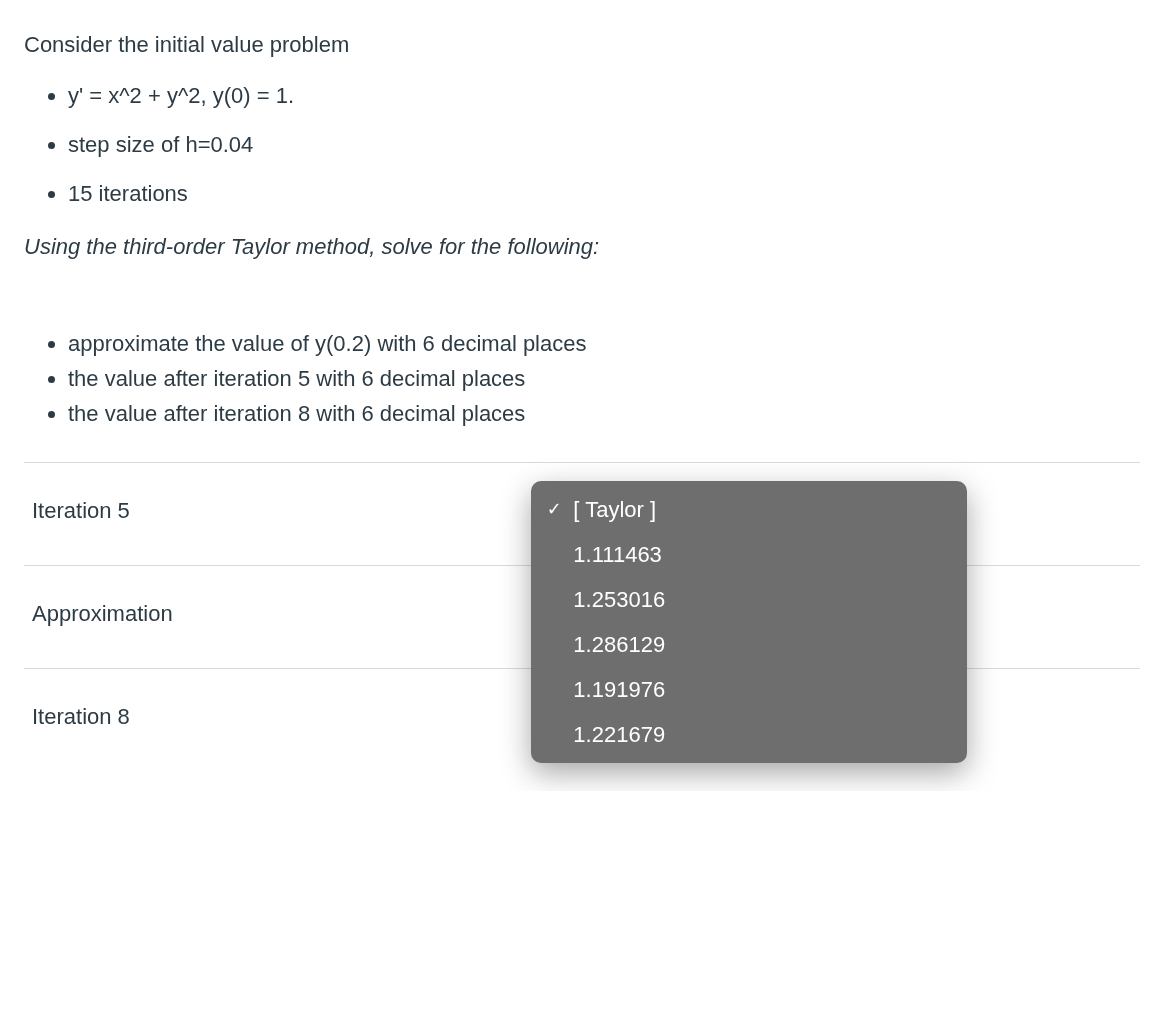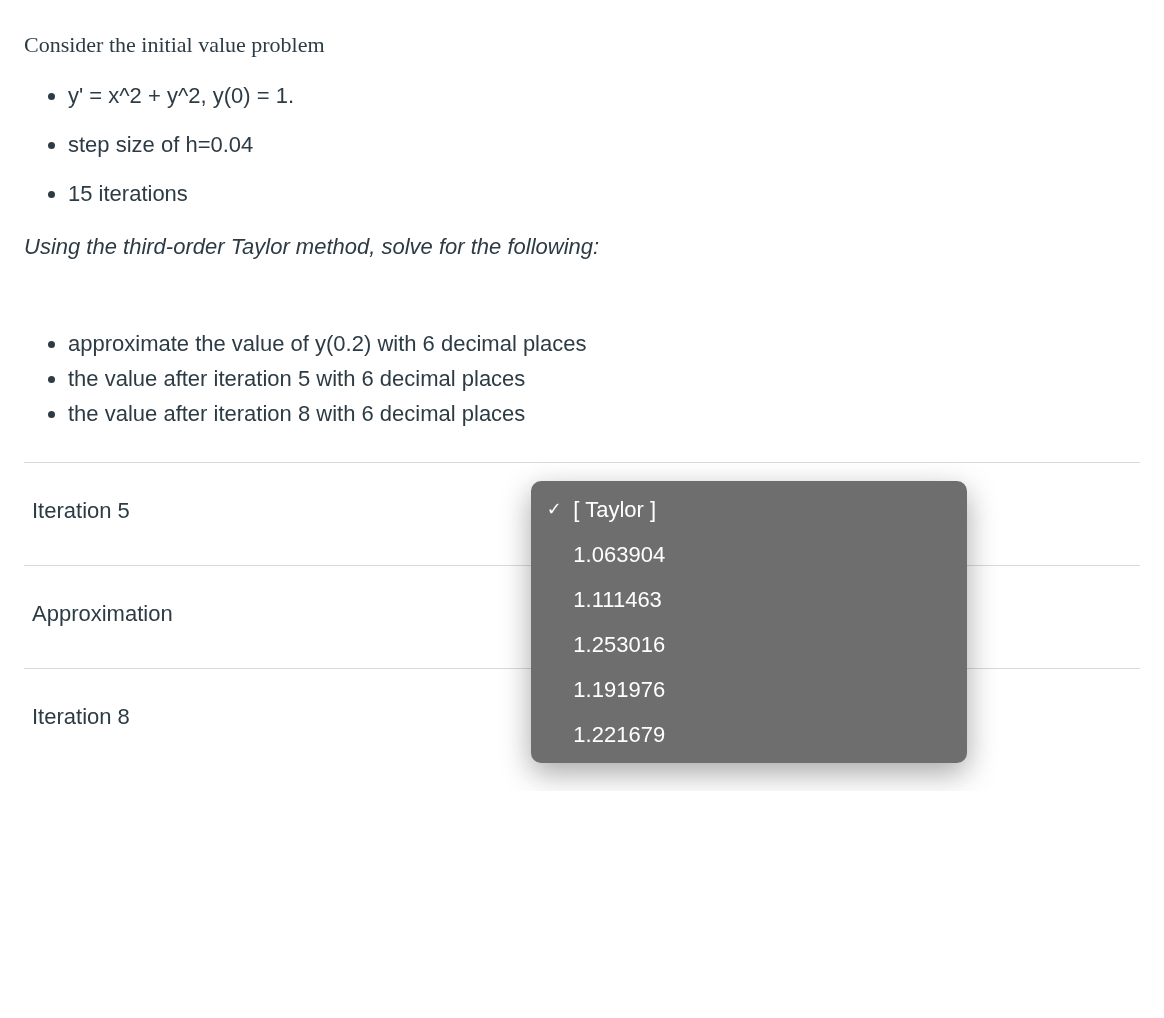--- a/index.html
+++ b/index.html
@@ -10,21 +10,20 @@
     body {
       font-family: -apple-system, BlinkMacSystemFont, "Segoe UI", "Helvetica Neue", Arial, sans-serif;
       background: #ffffff;
       color: #2d3b45;
       padding: 28px 24px;
       font-size: 22px;
       line-height: 1.5;
     }
     .intro {
       margin-bottom: 18px;
-      font-family: Liberation Serif, serif;
     }
     ul.bullets {
       list-style: disc;
       padding-left: 44px;
       margin-bottom: 20px;
     }
     ul.bullets li {
       margin: 16px 0;
     }
     .instruction {
@@ -161,29 +160,29 @@
         </span>
       </div>
 
       <div class="dropdown-popup">
         <div class="dropdown-item">
           <span class="check">✓</span>
           <span class="item-text">[ Taylor ]</span>
         </div>
         <div class="dropdown-item">
           <span class="check"></span>
-          <span class="item-text">1.063904</span>
-        </div>
-        <div class="dropdown-item">
-          <span class="check"></span>
           <span class="item-text">1.111463</span>
         </div>
         <div class="dropdown-item">
           <span class="check"></span>
           <span class="item-text">1.253016</span>
+        </div>
+        <div class="dropdown-item">
+          <span class="check"></span>
+          <span class="item-text">1.286129</span>
         </div>
         <div class="dropdown-item">
           <span class="check"></span>
           <span class="item-text">1.191976</span>
         </div>
         <div class="dropdown-item">
           <span class="check"></span>
           <span class="item-text">1.221679</span>
         </div>
       </div>

